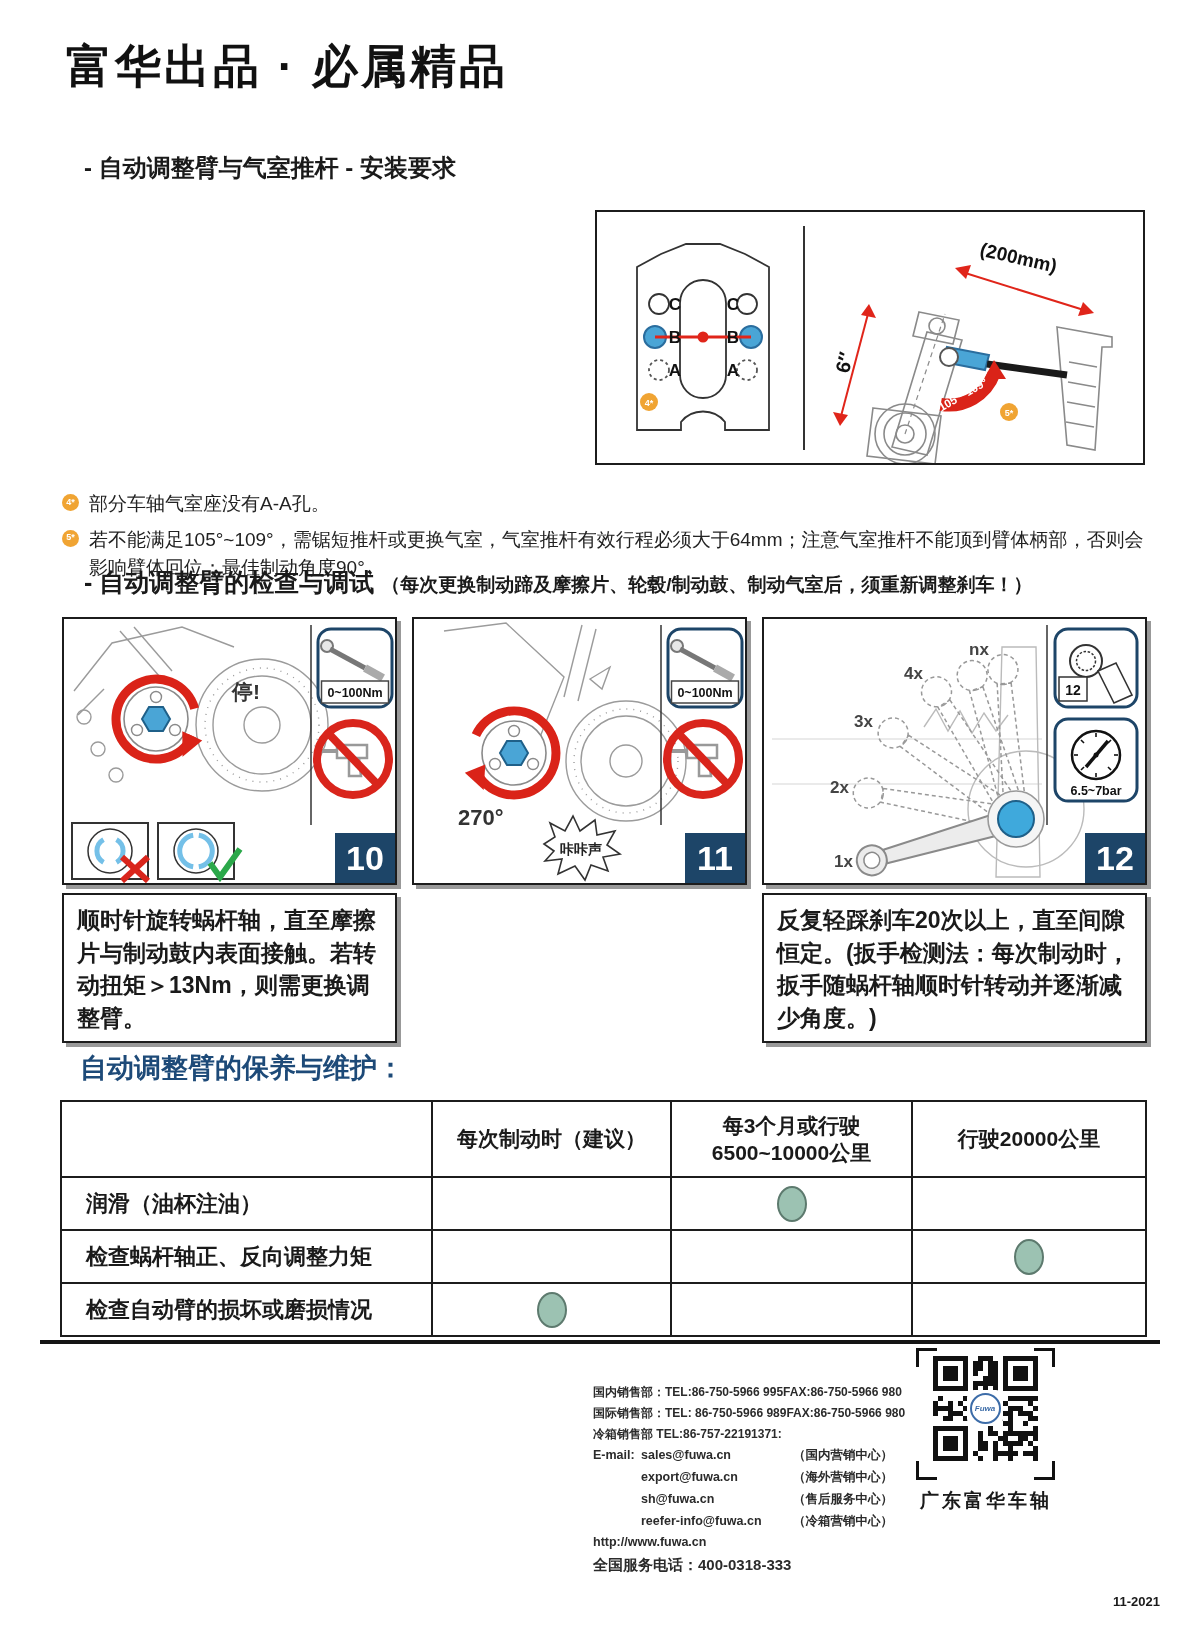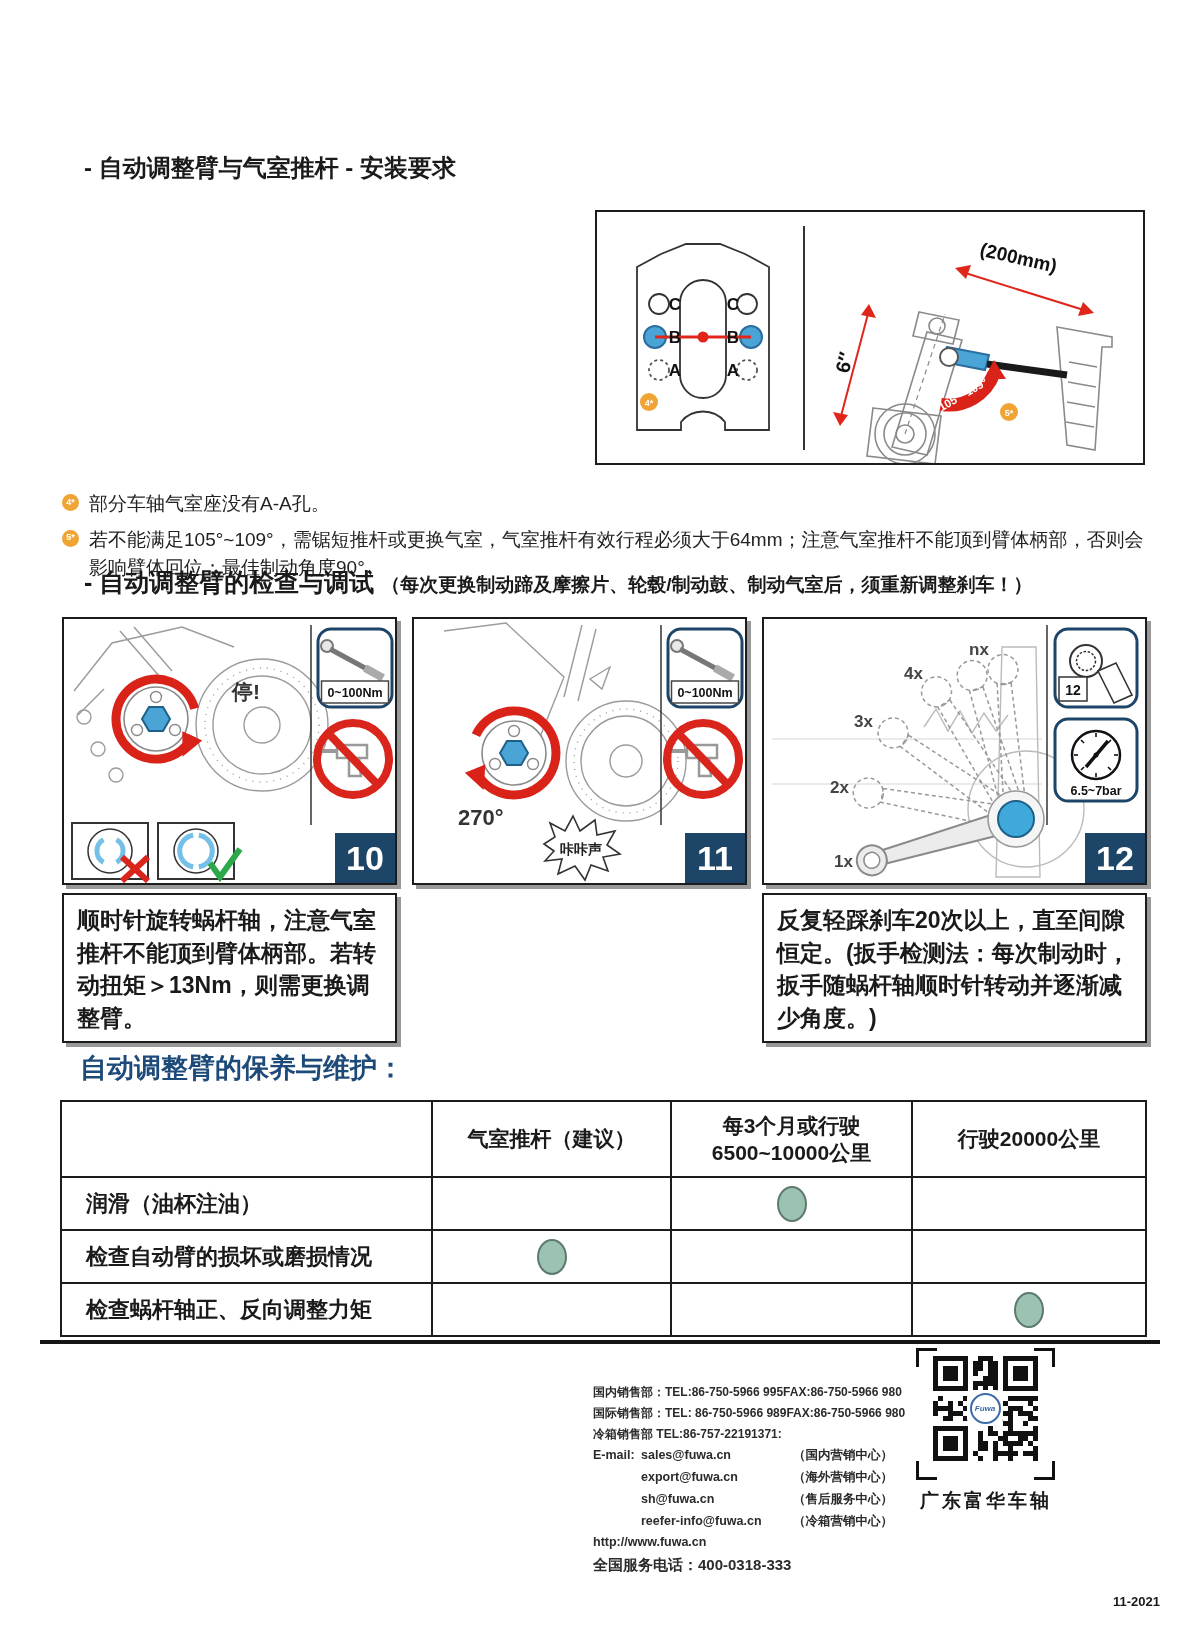--- a/index.html
+++ b/index.html
@@ -72,20 +72,21 @@
   .cm.bl{left:-12px;bottom:-12px;border-bottom:3px solid #111;border-left:3px solid #111;}
   .cm.br{right:-12px;bottom:-12px;border-bottom:3px solid #111;border-right:3px solid #111;}
   .qr-label{position:absolute;left:900px;top:1488px;width:172px;text-align:center;font-size:19px;font-weight:600;letter-spacing:3px;}
   .version{position:absolute;left:1050px;top:1594px;width:110px;text-align:right;font-size:13px;font-weight:600;}
 </style>
 </head>
 <body>
 
 <div class="page">
 
+  <h1 class="main-title">富华出品 · 必属精品</h1>
   <div class="sec1-title">- 自动调整臂与气室推杆 - 安装要求</div>
 
 
   <div class="diagram-box">
     <svg width="546" height="251" viewBox="0 0 546 251">
       <line x1="207" y1="14" x2="207" y2="238" stroke="#333" stroke-width="2"></line>
 
       <g fill="none" stroke="#333" stroke-width="1.8">
         <path d="M40,55 L40,218 L84,218 L84,210 C95,196 117,196 128,210 L128,218 L172,218 L172,55 L148,42 L123,32 L89,32 L64,42 Z"></path>
         <rect x="83" y="68" width="46" height="118" rx="23"></rect>
@@ -216,21 +217,21 @@
 
         <g>
           <rect x="94" y="204" width="76" height="56" fill="#fff" stroke="#333" stroke-width="2"></rect>
           <circle cx="132" cy="232" r="22" fill="none" stroke="#333" stroke-width="1.5"></circle>
           <path d="M129.2,247.8 A16 16 0 0 1 129.2,216.2 M134.8,216.2 A16 16 0 0 1 134.8,247.8" fill="none" stroke="#74c0e8" stroke-width="5"></path>
           <polyline points="146,244 156,258 176,230" fill="none" stroke="#2ba84a" stroke-width="6"></polyline>
         </g>
       </svg>
       <div class="num-badge">10</div>
     </div>
-    <div class="caption">顺时针旋转蜗杆轴，注意气室推杆不能顶到臂体柄部。若转动扭矩＞13Nm，则需更换调整臂。</div>
+    <div class="caption">顺时针旋转蜗杆轴，直至摩擦片与制动鼓内表面接触。若转动扭矩＞13Nm，则需更换调整臂。</div>
   </div>
 
   <div class="panel p2">
     <div class="illus">
       <svg width="100%" height="100%" viewBox="0 0 331 264">
         <g stroke="#9b9b9b" stroke-width="1.4" fill="none">
           <circle cx="212" cy="142" r="60"></circle>
             <circle cx="212" cy="142" r="45"></circle>
           <circle cx="212" cy="142" r="52" stroke-dasharray="1,6"></circle>
             <circle cx="212" cy="142" r="16"></circle>
@@ -365,42 +366,42 @@
   <table class="maint-table">
     <colgroup>
         <col style="width:371px">
         <col style="width:239px">
         <col style="width:241px">
         <col style="width:234px">
       </colgroup>
     <tbody>
         <tr>
       <td class="mh"></td>
-      <th class="mh">气室推杆（建议）</th>
+      <th class="mh">每次制动时（建议）</th>
       <th class="mh preline">每3个月或行驶
 6500~10000公里</th>
       <th class="mh">行驶20000公里</th>
     </tr>
     <tr>
       <th class="mlab">润滑（油杯注油）</th>
       <td class="dotcell"></td>
       <td class="dotcell"><span class="dot"></span></td>
       <td class="dotcell"></td>
     </tr>
     <tr>
+      <th class="mlab">检查蜗杆轴正、反向调整力矩</th>
+      <td class="dotcell"></td>
+      <td class="dotcell"></td>
+      <td class="dotcell"><span class="dot"></span></td>
+    </tr>
+    <tr>
       <th class="mlab">检查自动臂的损坏或磨损情况</th>
       <td class="dotcell"><span class="dot"></span></td>
       <td class="dotcell"></td>
       <td class="dotcell"></td>
-    </tr>
-    <tr>
-      <th class="mlab">检查蜗杆轴正、反向调整力矩</th>
-      <td class="dotcell"></td>
-      <td class="dotcell"></td>
-      <td class="dotcell"><span class="dot"></span></td>
     </tr>
   </tbody>
     </table>
 
   <div class="footer-rule"></div>
 
 
 
   <div class="f-col f3">
     <div class="c-line">国内销售部：TEL:86-750-5966 995FAX:86-750-5966 980</div>

